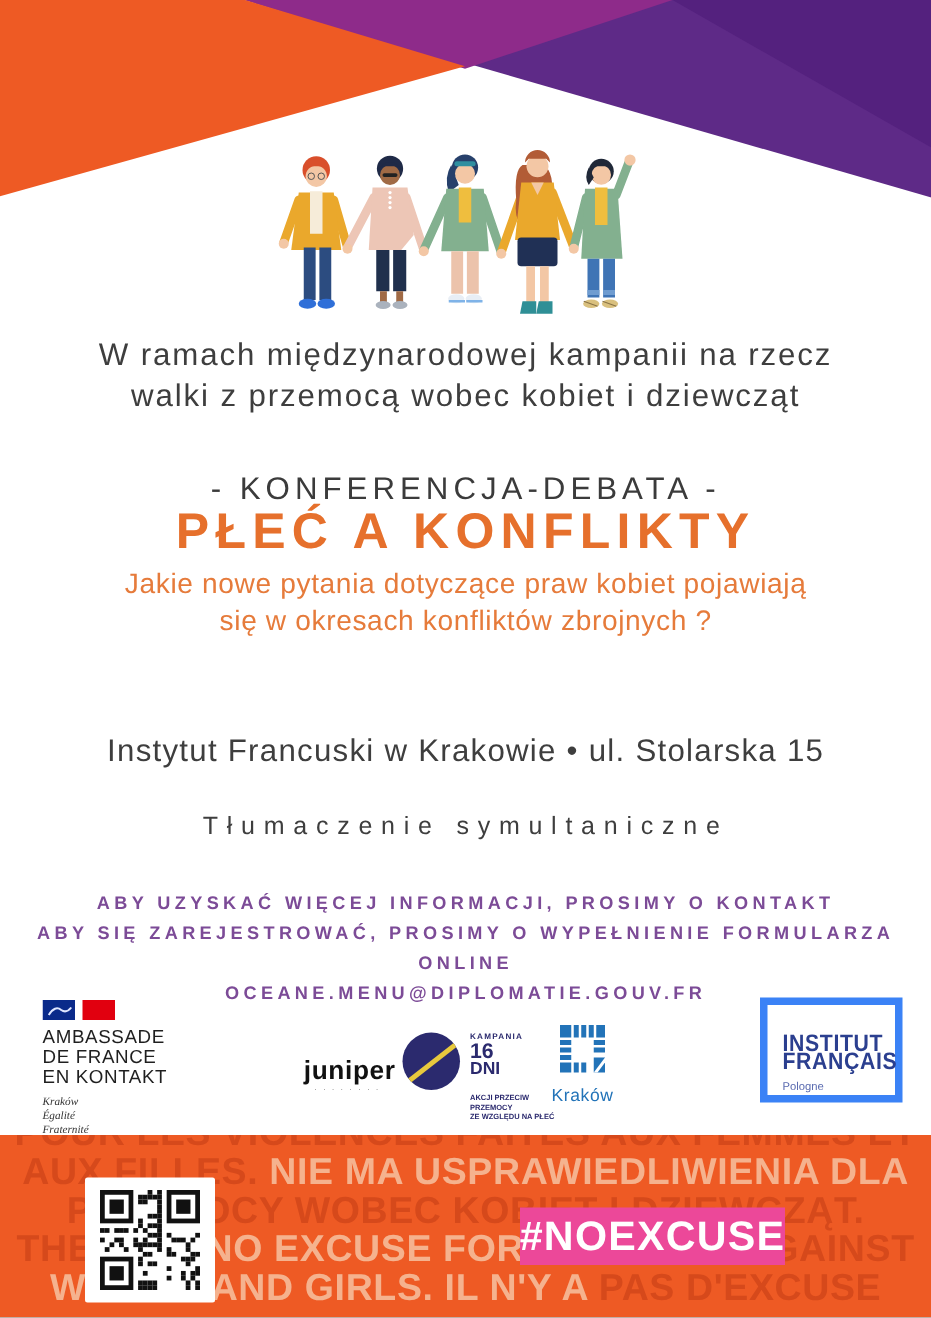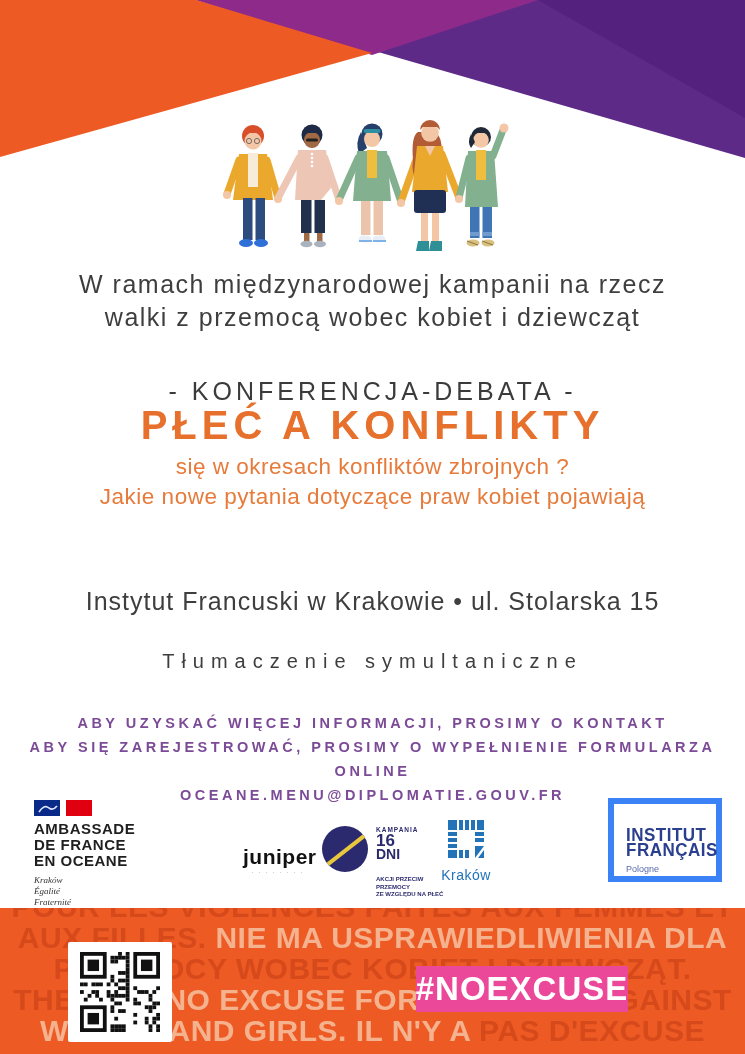--- a/index.html
+++ b/index.html
@@ -14,21 +14,21 @@
   .title{top:403px;font-size:40px;font-weight:800;letter-spacing:5px;color:#e6702c;}
   .subtitle{top:452px;font-size:22.5px;line-height:30px;color:#e67b3b;letter-spacing:0.5px;}
   .datetime{top:546px;font-size:32px;font-weight:800;color:#4f2b87;letter-spacing:1px;}
   .location{top:587px;font-size:25px;color:#3e3e3e;letter-spacing:1px;}
   .translation{top:650px;font-size:20px;letter-spacing:7px;color:#3e3e3e;}
   .registration{top:711px;font-size:14.5px;font-weight:700;letter-spacing:3.5px;
                 line-height:24px;color:#7c4b97;}
 
   
   .embassy{left:34px;top:800px;width:180px;}
-  .embassy .name{font-size:15px;font-weight:700;color:#1f1f1f;line-height:16px;letter-spacing:0.5px;}
+  .embassy .name{font-size:15px;font-weight:400;color:#1f1f1f;line-height:16px;letter-spacing:0.5px;}
   .embassy .motto{margin-top:6px;font-family:"Liberation Serif",serif;font-style:italic;
                   font-size:9px;color:#333;line-height:11px;}
   .juniper{left:243px;top:845px;width:70px;text-align:center;}
   .juniper .jname{font-size:21px;font-weight:800;color:#111;letter-spacing:0.5px;}
   .juniper .jsub{font-size:5px;letter-spacing:2px;color:#444;}
   .c16{left:322px;top:826px;width:150px;display:flex;}
   .c16 .circle{width:46px;height:46px;border-radius:50%;background:#2b2a6e;position:relative;overflow:hidden;flex:0 0 auto;}
   .c16 .stripe{position:absolute;left:-6px;top:22px;width:60px;height:3.5px;background:#e8c93d;transform:rotate(-38deg);}
   .c16 .txt{margin-left:8px;color:#2b2a6e;}
   .c16 .k{font-size:6.5px;letter-spacing:1px;font-weight:700;}
@@ -166,42 +166,42 @@
   </svg>
 
   <div class="abs ctr intro">
     <div>W ramach międzynarodowej kampanii na rzecz</div>
     <div>walki z przemocą wobec kobiet i dziewcząt</div>
   </div>
 
   <div class="abs ctr title">PŁEĆ A KONFLIKTY</div>
   <div class="abs ctr kicker">- KONFERENCJA-DEBATA -</div>
   <div class="abs ctr subtitle">
+    <div>Jakie nowe pytania dotyczące praw kobiet pojawiają</div>
     <div>się w okresach konfliktów zbrojnych ?</div>
-    <div>Jakie nowe pytania dotyczące praw kobiet pojawiają</div>
   </div>
   <div class="abs ctr location">Instytut Francuski w Krakowie • ul. Stolarska 15</div>
   <div class="abs ctr translation">Tłumaczenie symultaniczne</div>
 
   <div class="abs ctr registration">
     <div>ABY UZYSKAĆ WIĘCEJ INFORMACJI, PROSIMY O KONTAKT</div>
     <div>ABY SIĘ ZAREJESTROWAĆ, PROSIMY O WYPEŁNIENIE FORMULARZA ONLINE</div>
     <div>OCEANE.MENU@DIPLOMATIE.GOUV.FR</div>
   </div>
 
   <div class="abs embassy">
     <svg width="60" height="17" viewBox="0 0 60 17">
       <rect x="0" y="0" width="26" height="16" fill="#0a2a8a"></rect>
       <path d="M5,12 q5,-8 10,-4 q4,3 8,-2" stroke="#dfe6ff" stroke-width="1.6" fill="none"></path>
       <rect x="32" y="0" width="26" height="16" fill="#e1000f"></rect>
     </svg>
     <div class="name">
       <div>AMBASSADE</div>
       <div>DE FRANCE</div>
-      <div>EN OCEANE</div>
+      <div>EN KONTAKT</div>
     </div>
     <div class="motto">
       <div>Kraków</div>
       <div>Égalité</div>
       <div>Fraternité</div>
     </div>
   </div>
 
   <div class="abs juniper">
     <div class="jname">juniper</div>

